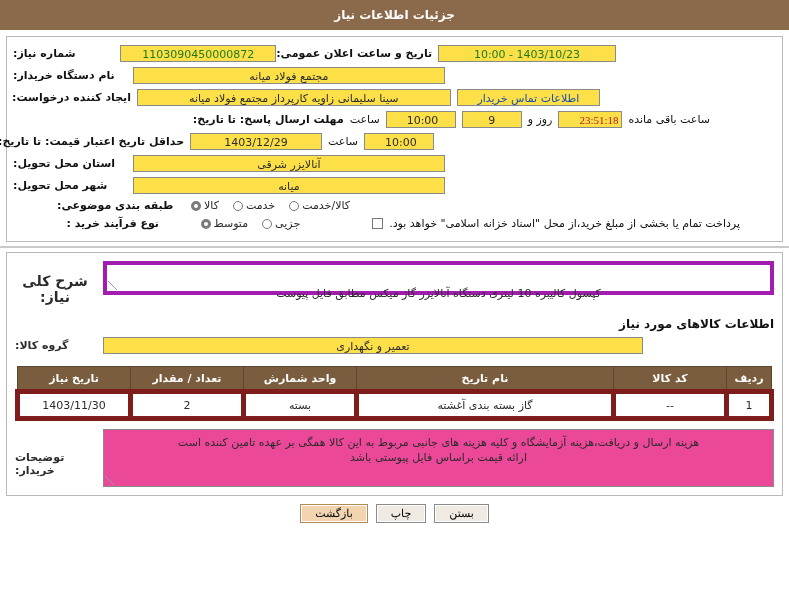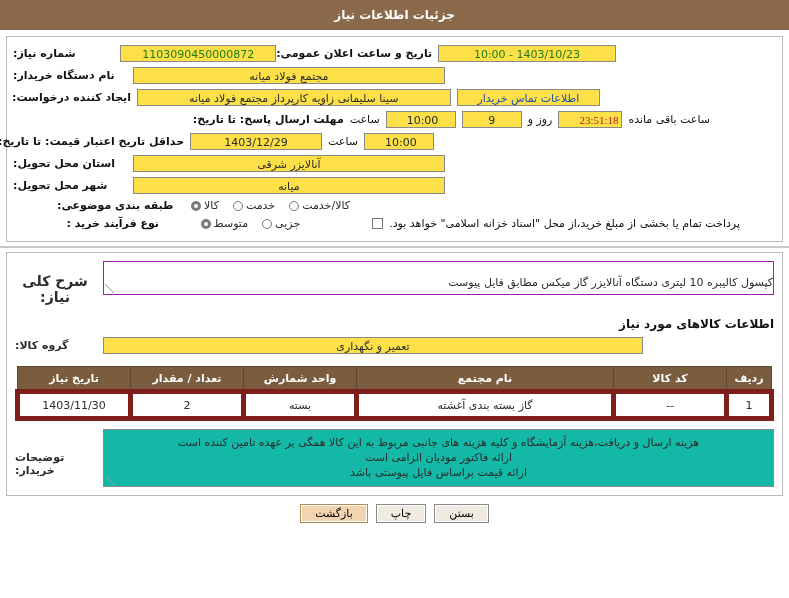--- a/index.html
+++ b/index.html
@@ -90,22 +90,22 @@
   .sec{
     padding:8px 8px 6px 8px;
   }
   .desc-row{
     display:flex;align-items:flex-start;gap:8px;
   }
   .desc-lbl{
     width:80px;text-align:center;font-weight:bold;font-size:14px;padding-top:12px;
   }
   .textarea{
-    flex:1;border:1px solid #a21caf;background:#ffffff;
-    height:34px;font-size:11px;text-align:right;padding-top:14px;
+    flex:1;border:4px solid #a21caf;background:#ffffff;
+    height:34px;font-size:11px;text-align:center;padding-top:22px;
     box-sizing:border-box;position:relative;
   }
   .resize{
     position:absolute;left:1px;bottom:1px;width:9px;height:9px;
     background:
       linear-gradient(45deg,transparent 45%,#9a9a9a 45%,#9a9a9a 55%,transparent 55%);
   }
   .section-title{
     text-align:right;font-weight:bold;font-size:12px;color:#111;
     padding:6px 8px 2px 0;
@@ -124,21 +124,21 @@
   }
   td{
     border:5px solid #7f1d1d;height:20px;text-align:center;background:#ffffff;
     font-size:11px;
   }
   .tbl-wrap{padding:4px 8px 6px 8px;}
   
   .notes-row{display:flex;align-items:flex-start;gap:8px;padding:2px 8px 8px 8px;}
   .notes-lbl{width:80px;text-align:left;font-weight:bold;font-size:11px;padding-top:22px;}
   .notes-box{
-    flex:1;border:1px solid #8a8a8a;background:#14b8a6;height:58px;
+    flex:1;border:1px solid #8a8a8a;background:#ec4899;height:58px;
     text-align:center;font-size:11px;padding:5px 4px 0 4px;box-sizing:border-box;
     position:relative;line-height:15px;
   }
   
   .footer{
     display:flex;justify-content:center;align-items:center;gap:8px;
     padding:8px 0 0 0;
   }
   .btn{
     border:1px solid #8a8a8a;background:#efeae2;
@@ -276,21 +276,21 @@
     <div class="fld" style="width:540px">تعمیر و نگهداری</div>
     <div class="group-lbl">گروه کالا:</div>
   </div>
 
   <div class="tbl-wrap">
     <table>
       <thead>
         <tr>
           <th style="width:42px">ردیف</th>
           <th style="width:110px">کد کالا</th>
-          <th>نام مجتمع</th>
+          <th>نام تاریخ</th>
           <th style="width:110px">واحد شمارش</th>
           <th style="width:110px">تعداد / مقدار</th>
           <th style="width:110px">تاریخ نیاز</th>
         </tr>
       </thead>
       <tbody>
         <tr>
           <td>1</td>
           <td>--</td>
           <td>گاز بسته بندی آغشته</td>
@@ -298,21 +298,20 @@
           <td>2</td>
           <td>1403/11/30</td>
         </tr>
       </tbody>
     </table>
   </div>
 
   <div class="notes-row">
     <div class="notes-box">
       <div>هزینه ارسال و دریافت،هزینه آزمایشگاه و کلیه هزینه های جانبی مربوط به این کالا همگی بر عهده تامین کننده است</div>
-      <div>ارائه فاکتور مودیان الزامی است</div>
       <div>ارائه قیمت براساس فایل پیوستی باشد</div>
       <span class="resize"></span>
     </div>
     <div class="notes-lbl">توضیحات خریدار:</div>
   </div>
 
 </div>
 
 <div class="footer">
   <button class="btn">بستن</button>

